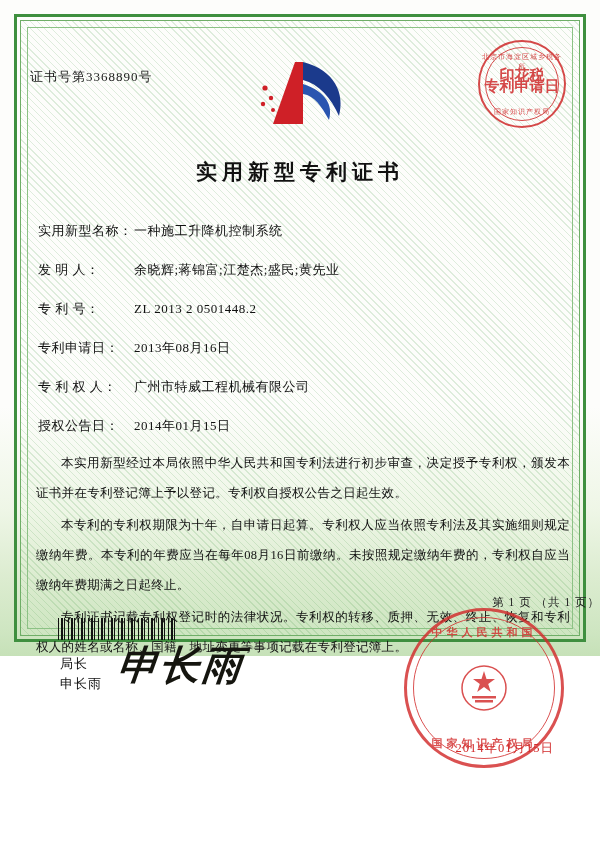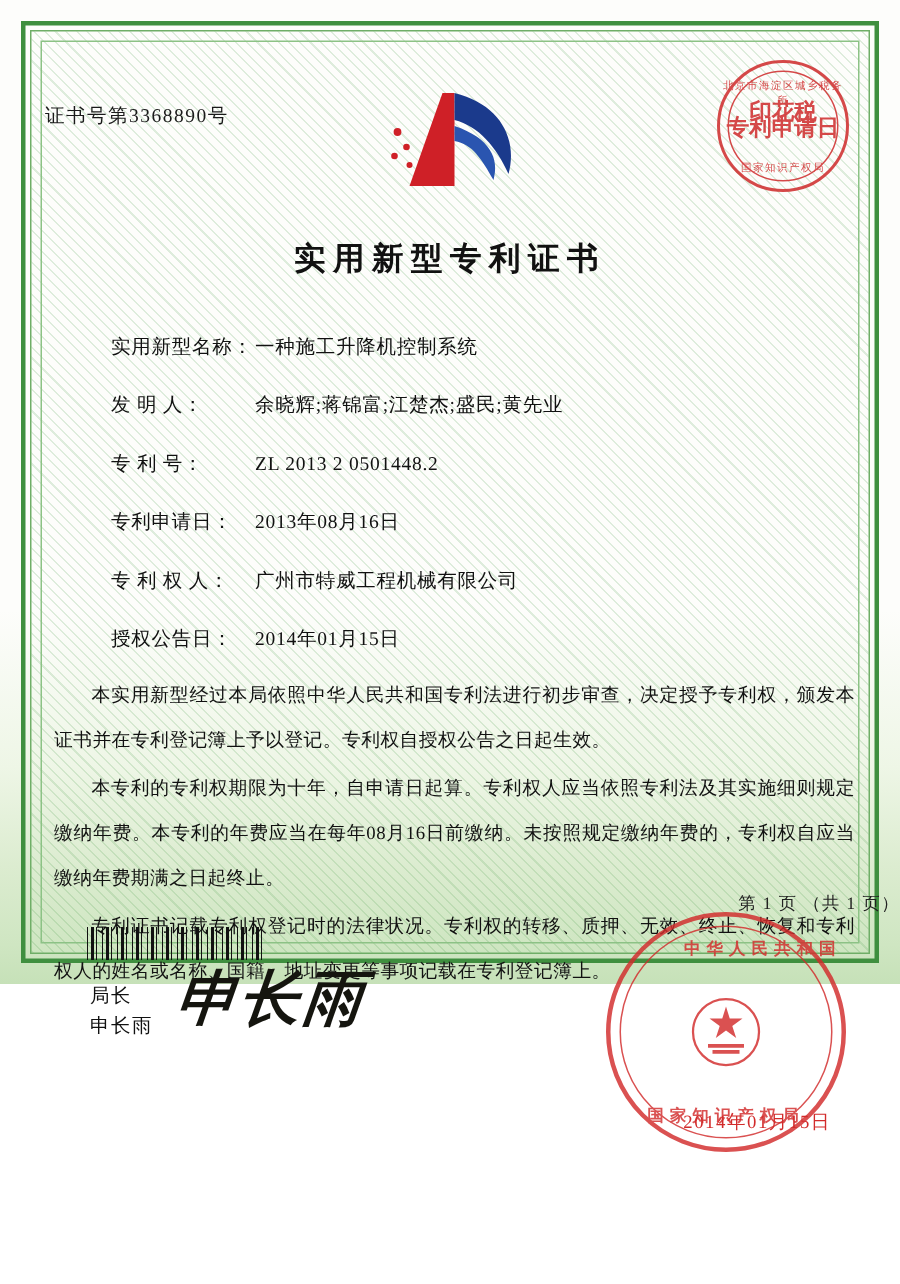--- a/index.html
+++ b/index.html
@@ -116,21 +116,20 @@
     letter-spacing: 5px;
     color: #111;
     font-family: "DejaVu Serif", "Liberation Serif", serif;
   }
 
   .fields {
     position: absolute;
     left: 38px;
     top: 222px;
     right: 30px;
-    margin-left: 36px;
   }
   .field {
     font-size: 13px;
     color: #111;
     margin-bottom: 21px;
     letter-spacing: .5px;
     white-space: nowrap;
   }
   .field .lbl {
     display: inline-block;
@@ -216,21 +215,21 @@
     width: 50px; height: 50px;
   }
   .seal-main .ctext {
     position: absolute;
     left: 0; right: 0;
     text-align: center;
     font-size: 11px;
     font-weight: bold;
     letter-spacing: 4px;
   }
-  .seal-main .ctext.top { top: 14px; text-align: right; }
+  .seal-main .ctext.top { top: 14px; }
   .seal-main .ctext.bottom { bottom: 14px; }
   .seal-date {
     position: absolute;
     right: 46px;
     top: 740px;
     font-size: 12.5px;
     color: #d22b2b;
     letter-spacing: 1px;
   }
 

